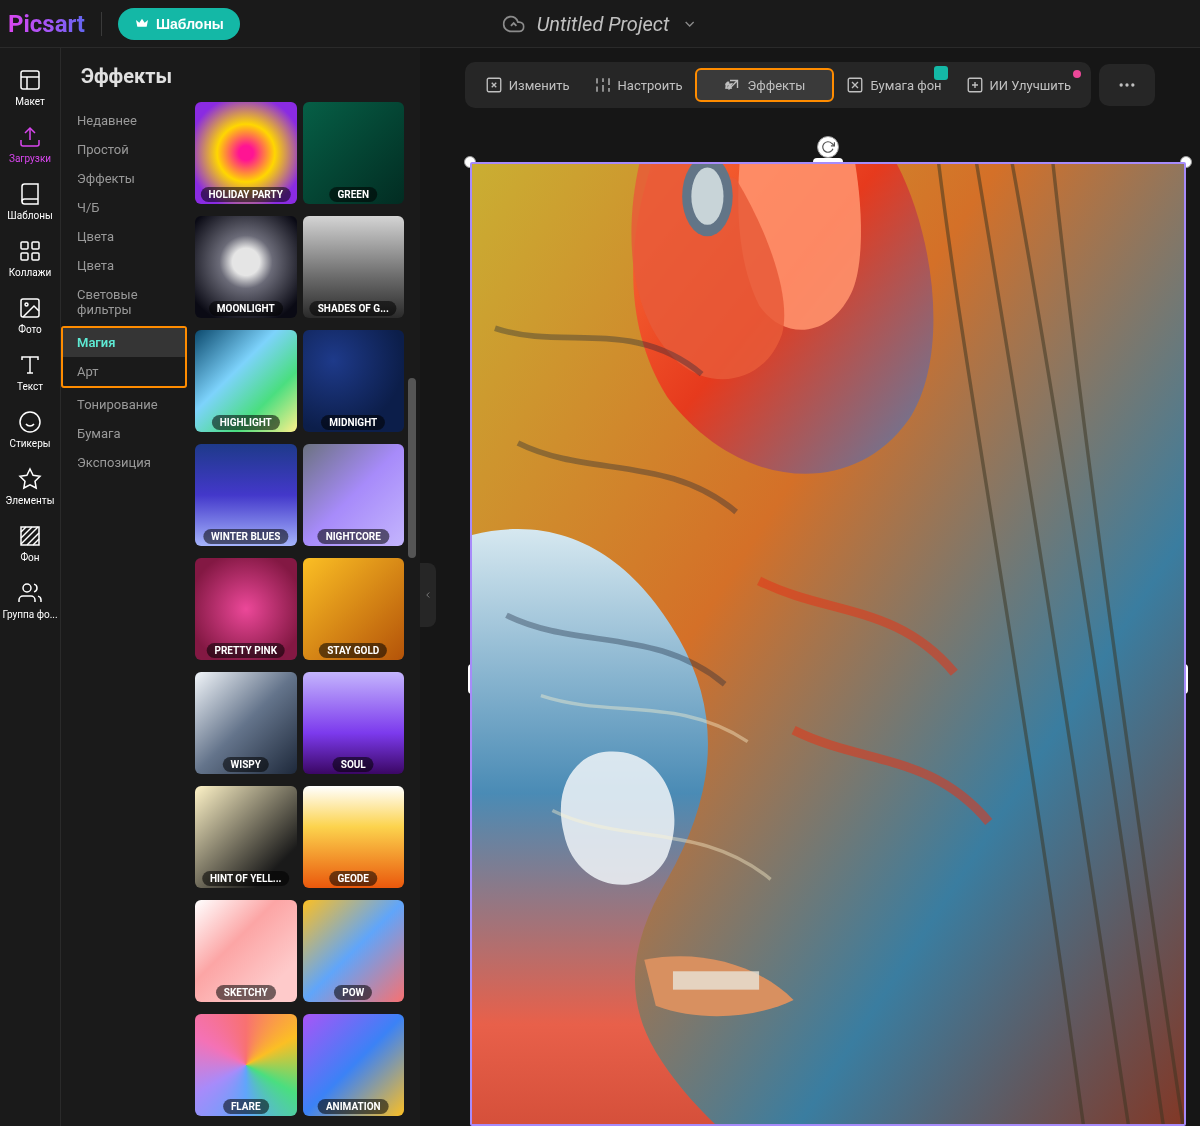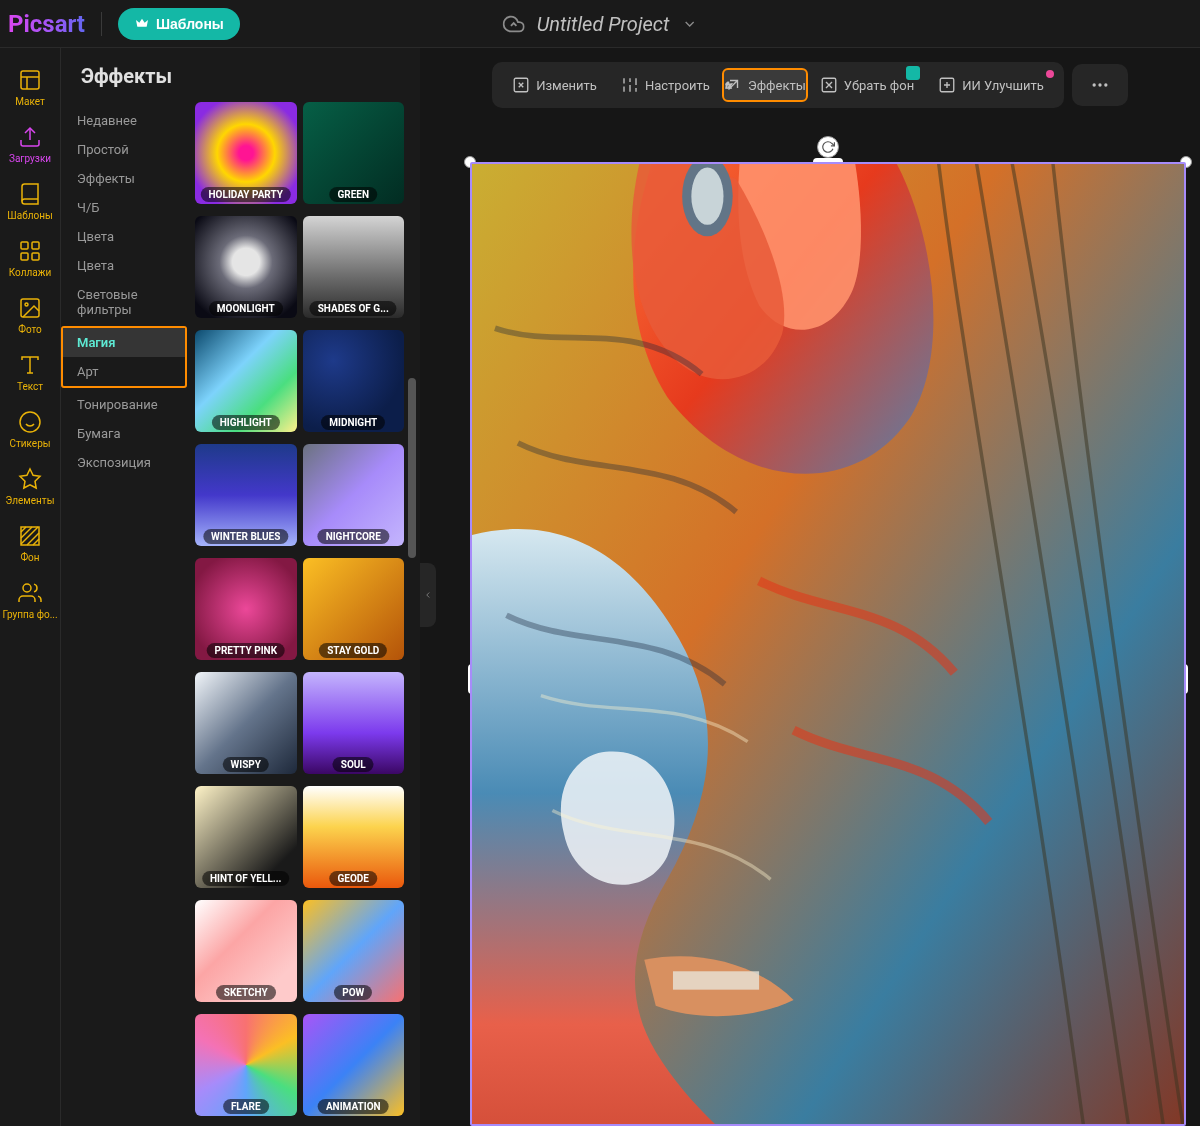--- a/index.html
+++ b/index.html
@@ -14,21 +14,21 @@
 .header-center { margin-left: auto; margin-right: auto; display: flex; align-items: center; gap: 12px; position: absolute; left: 50%; top: 0; height: 48px; transform: translateX(-50%); }
 .cloud-icon { color: #8b8b8b; }
 .project-title { color: #c0c0c0; font-size: 20px; font-style: italic; }
 .chevron { color: #8b8b8b; }
 
 
 .main-layout { display: flex; height: calc(100% - 48px); }
 
 
 .left-rail { width: 60px; background: #1a1a1a; display: flex; flex-direction: column; align-items: center; padding-top: 12px; gap: 2px; }
-.rail-item { display: flex; flex-direction: column; align-items: center; gap: 4px; padding: 8px 2px; cursor: pointer; color: #eab308; width: 100%; }
+.rail-item { display: flex; flex-direction: column; align-items: center; gap: 4px; padding: 8px 2px; cursor: pointer; color: #ffffff; width: 100%; }
 .rail-item.active { color: #d946ef; }
 .rail-item svg { width: 24px; height: 24px; }
 .rail-item-label { font-size: 10px; text-align: center; }
 
 
 .effects-panel { width: 360px; background: #1a1a1a; border-left: 1px solid #2a2a2a; display: flex; flex-direction: column; }
 .effects-header { padding: 16px 20px 10px; font-size: 20px; font-weight: 700; color: #e0e0e0; }
 .effects-body { display: flex; flex: 1; overflow: hidden; }
 .categories { width: 130px; padding: 8px 0; }
 .cat-item { padding: 7px 16px; font-size: 13px; color: #999; cursor: pointer; }
@@ -65,21 +65,21 @@
 .tg-flare { background: conic-gradient(from 0deg, #f87171, #fbbf24, #4ade80, #60a5fa, #a78bfa, #f472b6, #f87171); }
 .tg-anim { background: linear-gradient(135deg, #a855f7 0%, #3b82f6 50%, #fbbf24 100%); }
 
 
 .canvas-area { flex: 1; background: #161616; position: relative; display: flex; flex-direction: column; }
 
 
 .toolbar { display: flex; align-items: center; gap: 8px; padding: 14px 16px; justify-content: center; }
 .toolbar-bg { display: flex; align-items: center; background: #262626; border-radius: 10px; padding: 6px 8px; }
 .tool-btn { display: flex; align-items: center; gap: 6px; padding: 8px 12px; color: #c0c0c0; font-size: 13px; cursor: pointer; border-radius: 6px; position: relative; }
-.tool-btn.active { background: #3a3a3a; border: 2px solid #ff8c00; padding: 6px 0; }
+.tool-btn.active { background: #3a3a3a; border: 2px solid #ff8c00; padding: 6px 27px; }
 .tool-btn svg { width: 18px; height: 18px; }
 .badge-new { position: absolute; top: -2px; right: 6px; width: 14px; height: 14px; background: #14b8a6; border-radius: 3px; }
 .badge-dot { position: absolute; top: 2px; right: 2px; width: 8px; height: 8px; background: #ec4899; border-radius: 50%; }
 .more-btn { display: flex; align-items: center; justify-content: center; width: 56px; height: 42px; background: #262626; border-radius: 10px; color: #c0c0c0; cursor: pointer; }
 
 
 .canvas-wrap { flex: 1; position: relative; padding: 0 20px; }
 .canvas-frame { position: absolute; left: 50px; right: 14px; top: 40px; bottom: 0; border: 2px solid #a78bfa; border-radius: 2px; overflow: hidden; }
 .canvas-img { width: 100%; height: 100%; display: block; }
 .sel-handle { position: absolute; width: 12px; height: 12px; background: #fff; border-radius: 50%; border: 1px solid #999; }
@@ -339,21 +339,21 @@
               <path d="M6 18L18 6M8 6h10v10"></path>
               <text x="2" y="16" font-size="10" fill="currentColor" font-style="italic">fx</text>
             </svg>
             <span>Эффекты</span>
           </div>
         <div class="tool-btn">
             <svg viewBox="0 0 24 24" fill="none" stroke="currentColor" stroke-width="1.8">
               <rect x="3" y="3" width="18" height="18" rx="2"></rect>
               <path d="M8 8l8 8M16 8l-8 8"></path>
             </svg>
-            <span>Убрать фон</span>
+            <span>Бумага фон</span>
             <span class="badge-new"></span>
           </div>
         <div class="tool-btn">
             <svg viewBox="0 0 24 24" fill="none" stroke="currentColor" stroke-width="1.8">
               <rect x="3" y="3" width="18" height="18" rx="2"></rect>
               <path d="M12 8v8M8 12h8"></path>
             </svg>
             <span>ИИ Улучшить</span>
             <span class="badge-dot"></span>
           </div>

